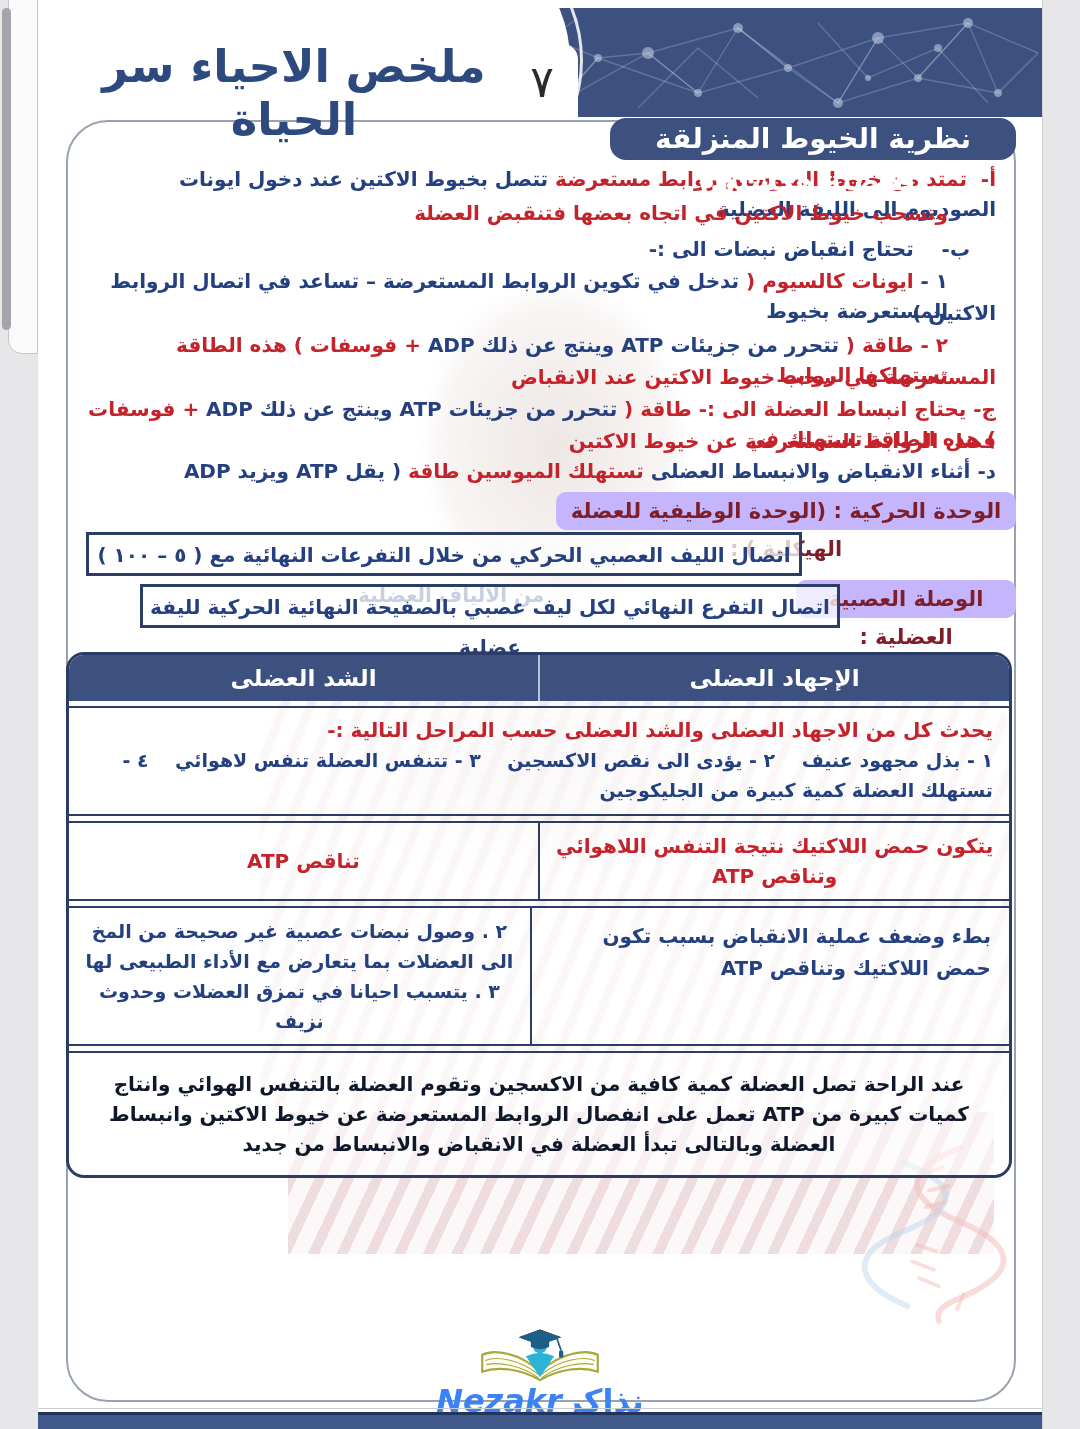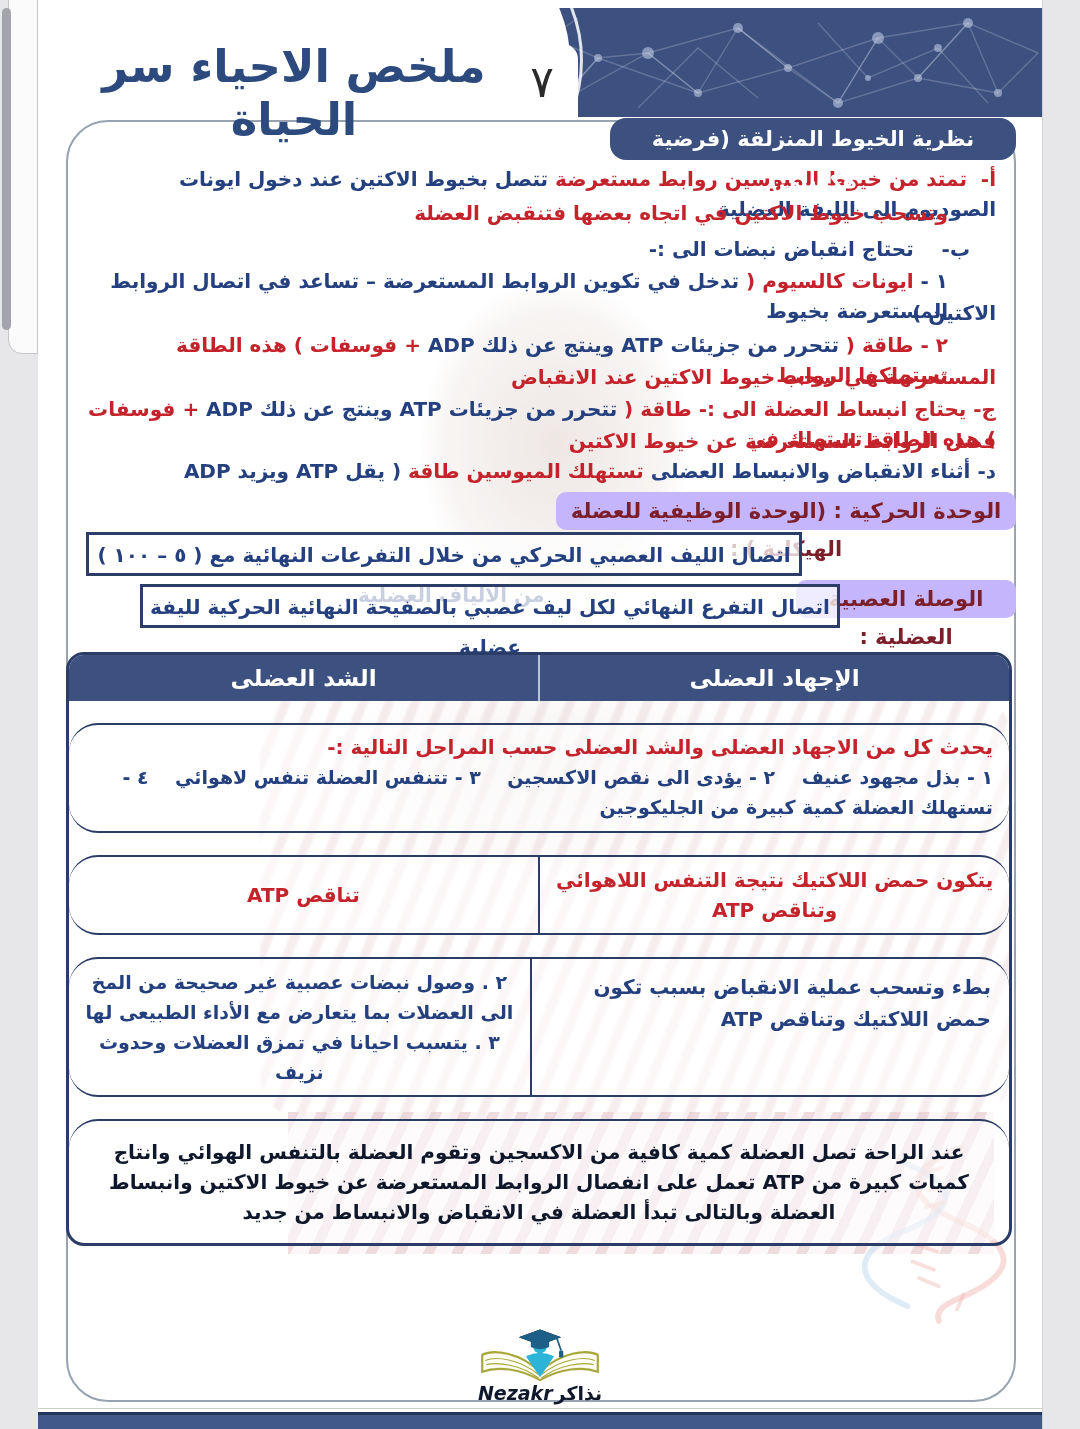--- a/index.html
+++ b/index.html
@@ -81,21 +81,21 @@
 
   
   .content-box {
     left: 66px; top: 120px; width: 950px; height: 1282px;
     border: 2px solid #97a3b1; border-radius: 42px; z-index: 1;
     background: rgba(255,255,255,0.25);
   }
   .main-badge {
     left: 610px; top: 118px; width: 406px; height: 42px;
     background: #3c5180; border-radius: 16px; z-index: 3;
-    color: #ffffff; font-size: 21px; line-height: 42px; text-align: center;
+    color: #ffffff; font-size: 28px; line-height: 42px; text-align: center;
     direction: rtl;
   }
 
   
   .line {
     position: absolute; left: 82px; width: 914px; z-index: 2;
     direction: rtl; text-align: right; font-size: 20px; line-height: 30px;
     white-space: pre-wrap;
   }
   .line.center { }
@@ -120,22 +120,22 @@
     border: 3px solid #2b3c66; border-radius: 18px; overflow: hidden;
     background: transparent;
   }
   .t-head { display: flex; height: 46px; background: #3c5180; }
   .t-head .hcell {
     flex: 1; color: #ffffff; font-size: 23px; line-height: 46px;
     text-align: center; direction: rtl;
   }
   .t-hdiv { width: 2px; background: rgba(225,232,245,0.75); }
   .t-row {
-    margin-top: 22px; background: rgba(255,255,255,0.55);
-    border-top: 2.5px solid #2b3c66; border-bottom: 2.5px solid #2b3c66; border-radius: 29px;
+    margin-top: 5px; background: rgba(255,255,255,0.55);
+    border-top: 2.5px solid #2b3c66; border-bottom: 2.5px solid #2b3c66;
   }
   .t-row.last { border-bottom: none; }
   .t-cols { display: flex; align-items: stretch; }
   .t-vdiv { width: 2.5px; background: #2b3c66; }
   .cell { flex: 1; direction: rtl; }
   .intro { padding: 7px 16px 9px; direction: rtl; }
   .intro .l1 { color: #c4232b; font-size: 20px; line-height: 30px; text-align: right; }
   .intro .l2 { color: #24407f; font-size: 19px; line-height: 30px; text-align: right; white-space: pre-wrap; }
   .cell-center {
     display: flex; align-items: center; justify-content: center;
@@ -148,21 +148,21 @@
   .blue { color: #24407f; }
   .recovery {
     color: #0f172a; font-size: 20px; line-height: 30px;
     text-align: center; padding: 16px 28px; direction: rtl;
   }
 
   
   .logo { left: 450px; top: 1328px; z-index: 3; }
   .logo-text {
     left: 430px; top: 1382px; width: 220px; z-index: 3;
-    text-align: center; font-size: 19px; color: #0f172a; direction: ltr;
+    text-align: center; font-size: 32px; color: #3b82f6; direction: ltr;
   }
   .logo-text .latin { font-style: italic; margin-right: 2px; }
   .hairline { left: 0; top: 1408px; width: 1080px; height: 1px; background: #c9ccd1; z-index: 4; }
   .bottom-bar {
     left: 38px; top: 1412px; width: 1004px; height: 17px;
     background: #41598a; border-top: 3px solid #22355c; z-index: 5;
   }
 </style>
 </head>
 <body>
@@ -266,21 +266,21 @@
     <div class="t-vdiv"></div>
     <div class="cell cell-center red">يتكون حمض اللاكتيك نتيجة التنفس اللاهوائي وتناقص ATP</div>
   </div>
 
   <div class="t-row t-cols">
     <div class="cell cell-list blue">
       <p>٢ . وصول نبضات عصبية غير صحيحة من المخ الى العضلات بما يتعارض مع الأداء الطبيعى لها</p>
       <p>٣ . يتسبب احيانا في تمزق العضلات وحدوث نزيف</p>
     </div>
     <div class="t-vdiv"></div>
-    <div class="cell cell-right blue">بطء وتسحب عملية الانقباض بسبب تكون حمض اللاكتيك وتناقص ATP</div>
+    <div class="cell cell-right blue">بطء وضعف عملية الانقباض بسبب تكون حمض اللاكتيك وتناقص ATP</div>
   </div>
 
   <div class="t-row last">
     <div class="recovery">عند الراحة تصل العضلة كمية كافية من الاكسجين وتقوم العضلة بالتنفس الهوائي وانتاج كميات كبيرة من ATP تعمل على انفصال الروابط المستعرضة عن خيوط الاكتين وانبساط العضلة وبالتالى تبدأ العضلة في الانقباض والانبساط من جديد</div>
   </div>
 </div>
 
 <div class="abs logo">
   <svg width="180" height="62" viewBox="0 0 180 88">
     <g>

